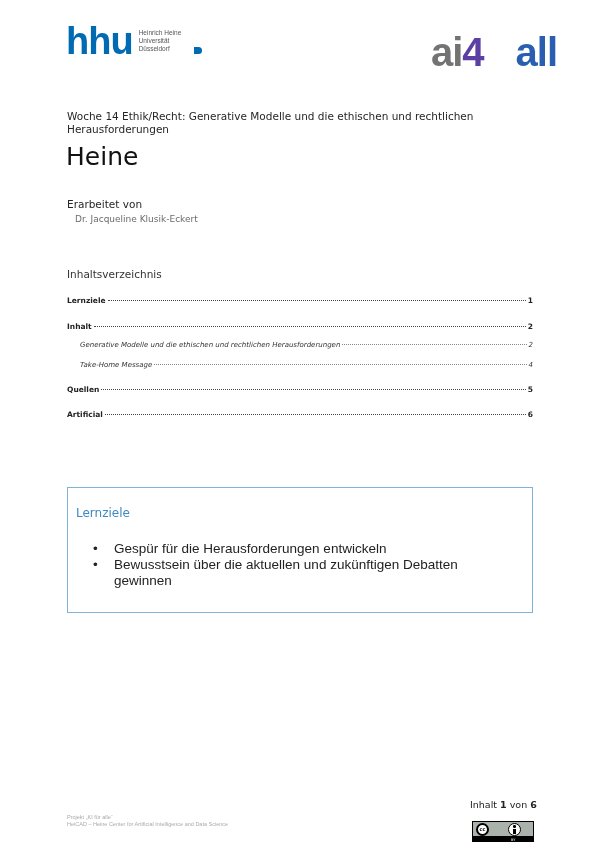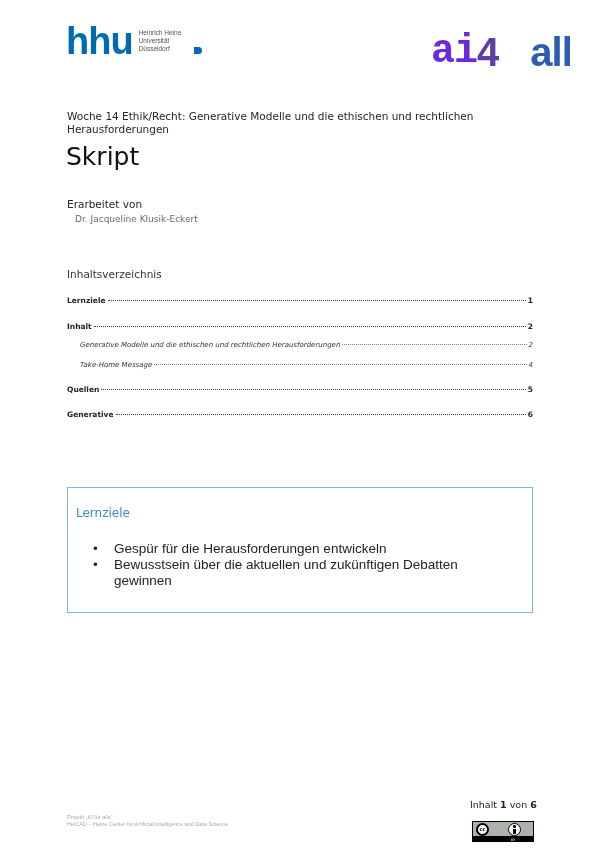--- a/index.html
+++ b/index.html
@@ -7,21 +7,21 @@
   .page { position: absolute; left: 0; top: 0; width: 600px; height: 648px; background: #fff; }
 
   
   .hhu-logo { position: absolute; left: 66px; top: 26px; height: 36px; display: flex; align-items: flex-start; }
   .hhu-mark { font-family: "Liberation Sans", sans-serif; font-weight: bold; font-size: 38px; line-height: 30px; color: #006ab3; letter-spacing: -1px; }
   .hhu-text { margin-left: 6px; margin-top: 3px; font-family: "Liberation Sans", sans-serif; font-size: 6.5px; line-height: 8px; color: #555; }
   .hhu-dot { position: absolute; left: 128px; top: 21px; width: 8px; height: 7px; background: #006ab3; border-radius: 0 4px 4px 0; }
 
   
   .ai4all-logo { position: absolute; left: 431px; top: 32px; height: 40px; display: flex; align-items: center; font-family: "Liberation Sans", sans-serif; font-weight: bold; font-size: 40px; line-height: 40px; letter-spacing: -1px; }
-  .ai4all-ai { color: #6d28d9; font-family: Liberation Mono, monospace; }
+  .ai4all-ai { color: #737373; }
   .ai4all-4 { color: #5b3fa3; }
   .ai4all-all { color: #2a5fb0; margin-left: 32px; }
 
   .subtitle { position: absolute; left: 67px; top: 110px; width: 440px; font-family: "DejaVu Sans", sans-serif; font-size: 10.5px; line-height: 13px; color: #262626; }
   .title { position: absolute; left: 66px; top: 141px; font-family: "DejaVu Sans", sans-serif; font-size: 25px; line-height: 32px; color: #111; }
 
   .author-label { position: absolute; left: 67px; top: 198px; font-size: 10.5px; color: #262626; }
   .author-name { position: absolute; left: 67px; top: 214px; font-size: 9px; color: #6b6b6b; padding-left: 8px; }
 
   .toc-heading { position: absolute; left: 67px; top: 268px; font-size: 10.5px; color: #333; }
@@ -67,21 +67,21 @@
     <span class="hhu-dot"></span>
   </div>
 
   <div class="ai4all-logo">
     <span class="ai4all-ai">ai</span>
     <span class="ai4all-4">4</span>
     <span class="ai4all-all">all</span>
   </div>
 
   <div class="subtitle">Woche 14 Ethik/Recht: Generative Modelle und die ethischen und rechtlichen Herausforderungen</div>
-  <div class="title">Skript</div>
+  <div class="title">Heine</div>
 
   <div class="author-label">Erarbeitet von</div>
   <div class="author-name">Dr. Jacqueline Klusik-Eckert</div>
 
   <div class="toc-heading">Inhaltsverzeichnis</div>
 
   <div class="toc-entry level1" style="top:296px;">
     <span class="toc-label">Lernziele</span>
     <span class="toc-dots"></span>
     <span class="toc-page">1</span>
@@ -100,21 +100,21 @@
     <span class="toc-label">Take-Home Message</span>
     <span class="toc-dots"></span>
     <span class="toc-page">4</span>
   </div>
   <div class="toc-entry level1" style="top:385px;">
     <span class="toc-label">Quellen</span>
     <span class="toc-dots"></span>
     <span class="toc-page">5</span>
   </div>
   <div class="toc-entry level1" style="top:410px;">
-    <span class="toc-label">Generative</span>
+    <span class="toc-label">Artificial</span>
     <span class="toc-dots"></span>
     <span class="toc-page">6</span>
   </div>
 
   <div class="goals-box">
     <div class="goals-title">Lernziele</div>
     <ul class="goals-list">
       <li>
         <span class="bullet">•</span>
         <span>Gespür für die Herausforderungen entwickeln</span>

